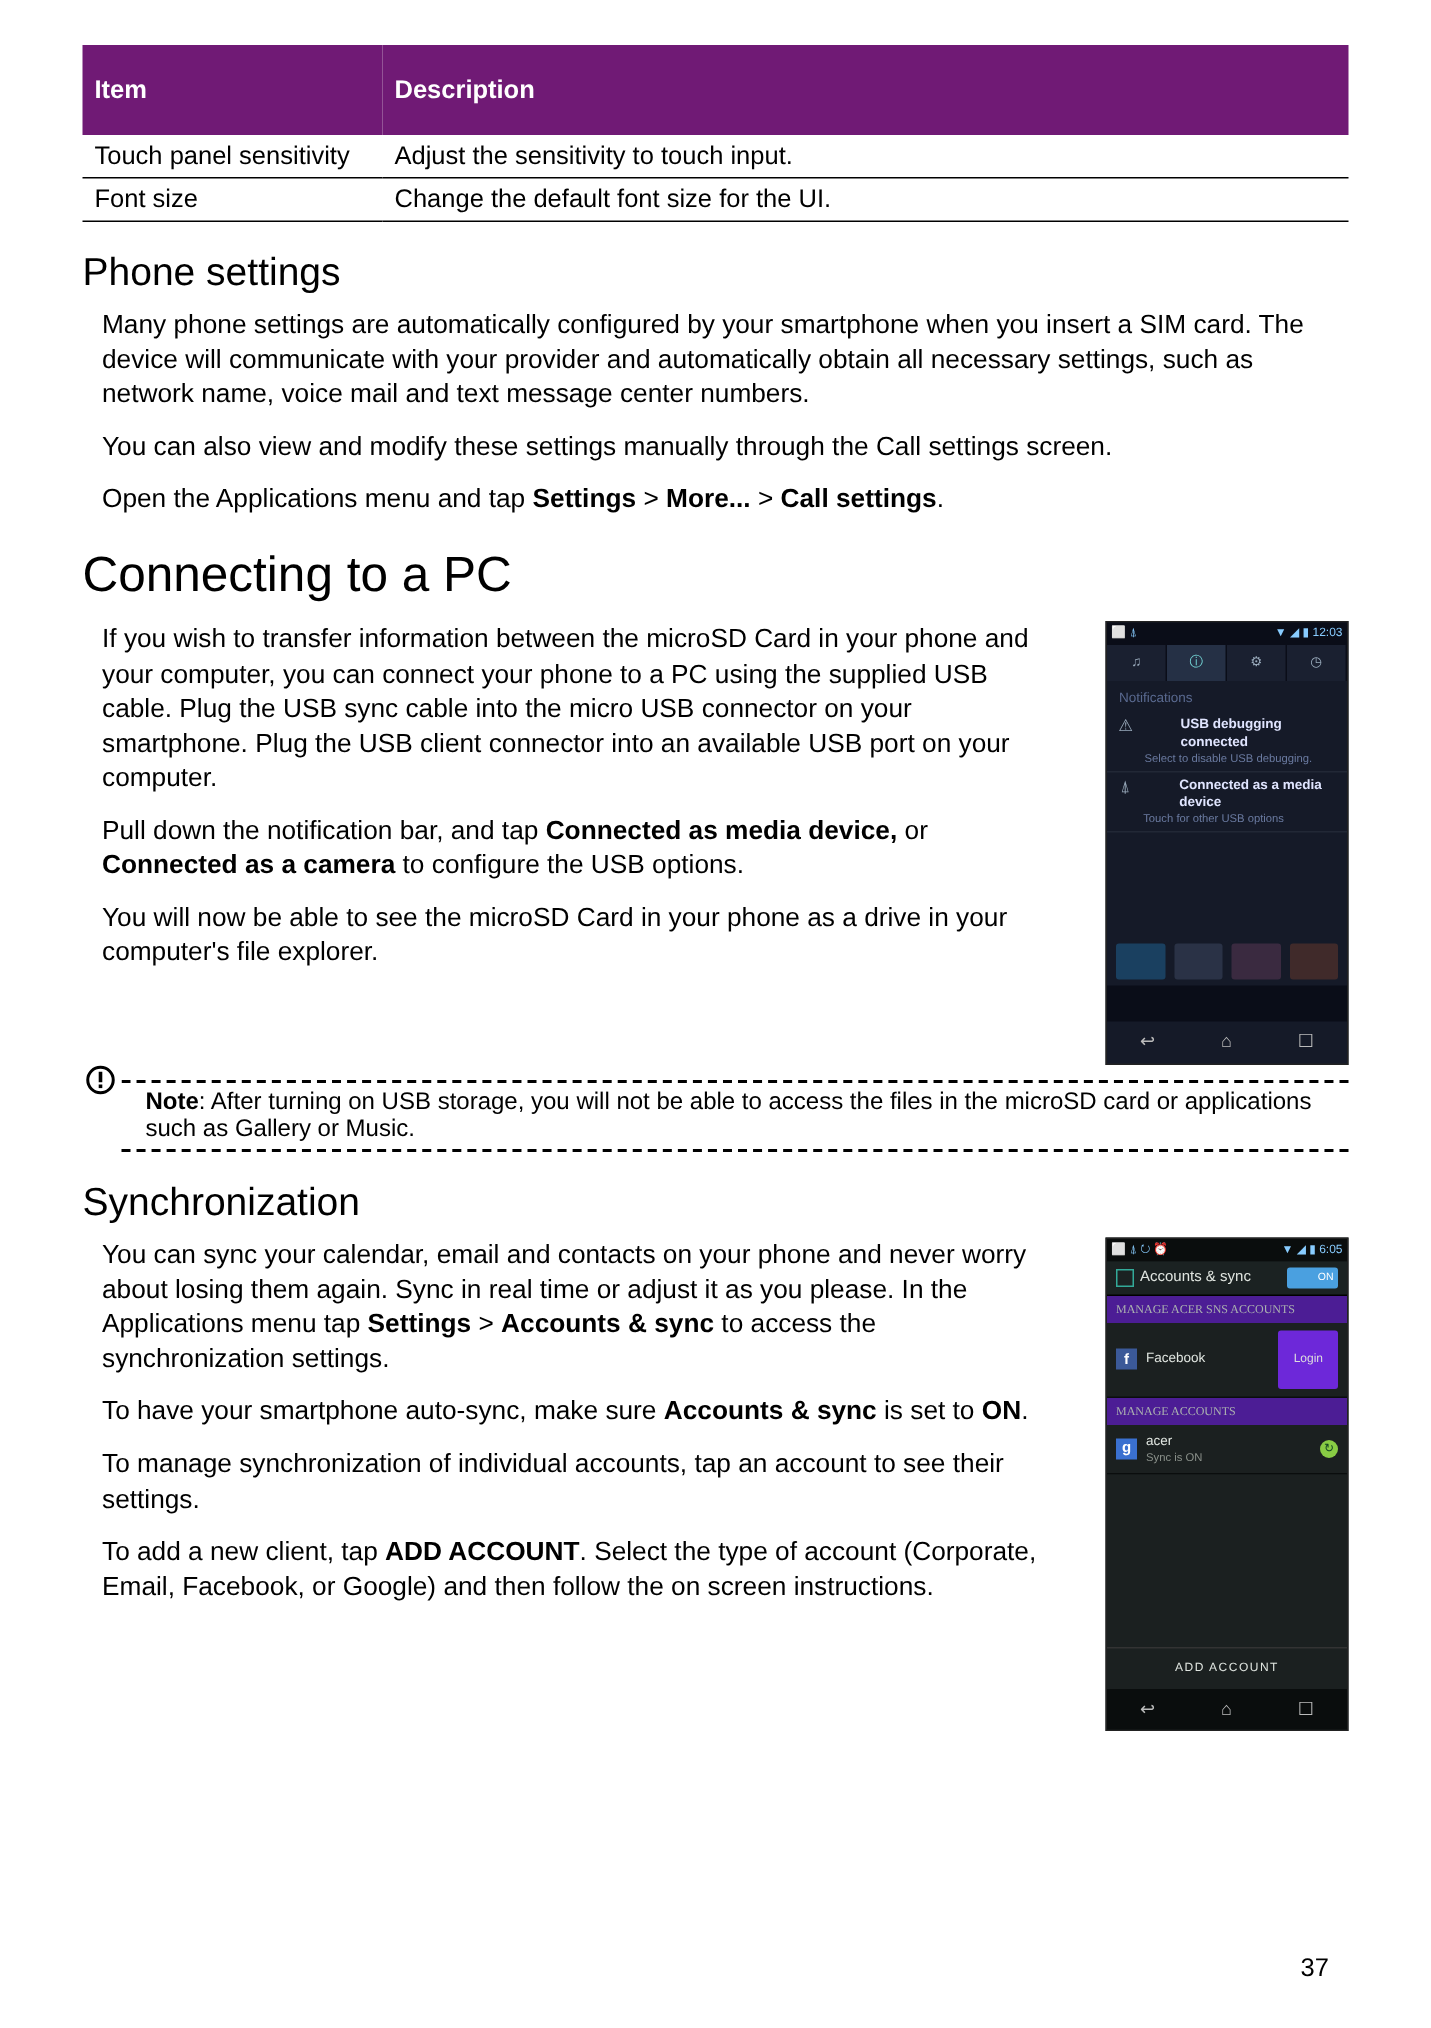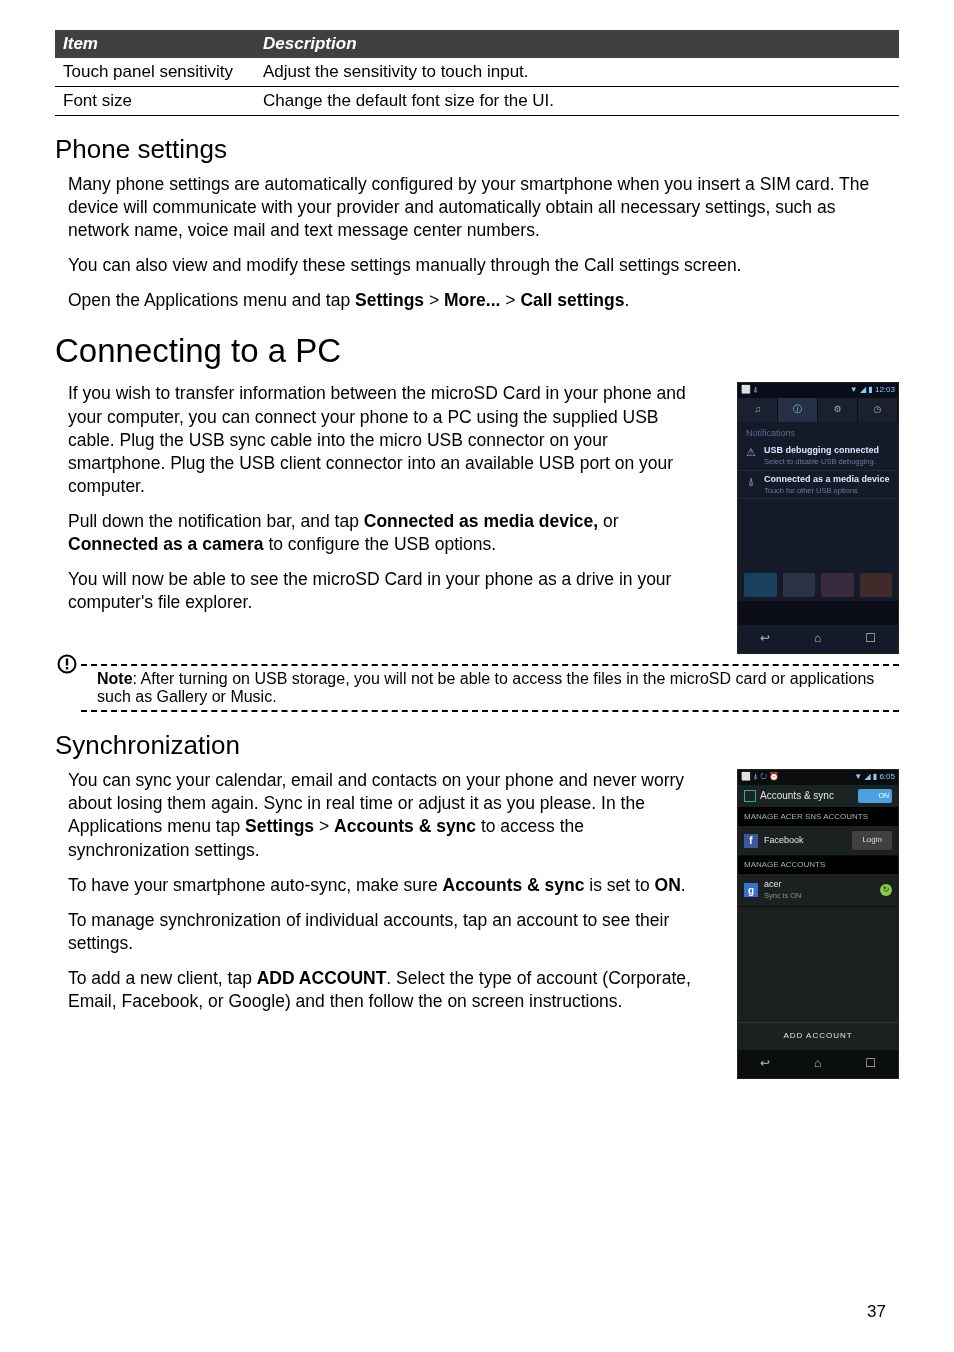--- a/index.html
+++ b/index.html
@@ -15,26 +15,25 @@
   }
   .page {
     padding: 30px 55px 0 55px;
   }
   table.info {
     width: 100%;
     border-collapse: collapse;
     font-size: 17px;
   }
   table.info th {
-    background: #404040;
+    background: #701a75;
     color: #fff;
     text-align: left;
     font-weight: bold;
-    padding: 4px 8px;
-    font-style: italic;
+    padding: 20px 8px;
   }
   table.info th.col-item { width: 200px; }
   table.info td {
     padding: 4px 8px;
     border-bottom: 1px solid #000000;
     text-align: left;
     vertical-align: top;
   }
   h2 {
     font-size: 26px;
@@ -87,21 +86,21 @@
   .p1-status {
     display:flex; justify-content:space-between; align-items:center;
     padding:2px 3px; font-size:8px; background:#0a0d18; color:#8cf;
   }
   .p1-tabs { display:flex; background:#1a2030; }
   .p1-tab { flex:1; height:24px; display:flex; align-items:center; justify-content:center; border-right:1px solid #0a0d18; color:#9ab; }
   .p1-tab.sel { background:#253045; color:#7dd; }
   .p1-notif-hdr { padding:6px 8px 2px; color:#5a6a90; font-size:9px; }
   .p1-item { display:flex; padding:3px 6px; border-bottom:1px solid #222836; gap:6px; align-items:flex-start;}
   .p1-item .ico { width:14px; text-align:center; color:#9ab; font-size:11px;}
-  .p1-item .t1 { color:#e0e5ff; font-size:9px; font-weight:bold;}
+  .p1-item .t1 { color:#e0e5ff; font-size:9px; font-weight:bold;margin-left:24px;}
   .p1-item .t2 { color:#6a7aa0; font-size:7.5px;}
   .p1-blank { height:70px; }
   .p1-tiles { display:flex; gap:6px; padding:4px 6px; }
   .p1-tile { flex:1; height:24px; background:#2a3246; border-radius:2px; }
   .p1-bottom { height:24px; background:#0a0d18; }
   .p1-nav { display:flex; justify-content:space-around; padding:6px 0; color:#bbb; font-size:12px; }
   
   .phone2 {
     width: 162px;
     flex: 0 0 162px;
@@ -117,32 +116,32 @@
   .p2-title {
     display:flex; align-items:center; justify-content:space-between;
     padding:4px 6px; background:#1b2222; border-bottom:1px solid #000;
   }
   .p2-title-left { display:flex; align-items:center; gap:4px; color:#e0e5e0; font-size:10px;}
   .p2-switch {
     width:34px; height:14px; background:#4aa0e0; border-radius:2px;
     color:#fff; font-size:7px; display:flex; align-items:center; justify-content:flex-end; padding:0 3px;
   }
   .p2-section-hdr {
-    background:#000000; color:#aab0b0; font-size:8px; padding:4px 6px;
+    background:#4c1d95; color:#aab0b0; font-size:8px; padding:4px 6px;font-family:Liberation Serif, serif;
   }
   .p2-row {
     display:flex; align-items:center; justify-content:space-between;
     padding:5px 6px; border-bottom:1px solid #0a0d0d; background:#1b2020;
   }
   .p2-row-left { display:flex; align-items:center; gap:6px;}
   .p2-row .nm { color:#e0e5e0; font-size:9px;}
   .p2-row .sub { color:#8a908a; font-size:7.5px; display:block;}
   .p2-fb-ico { width:14px; height:14px; background:#3b5998; color:#fff; display:flex;align-items:center;justify-content:center;font-weight:bold;font-size:10px;}
   .p2-g-ico { width:14px; height:14px; background:#3a70d0; color:#fff; display:flex;align-items:center;justify-content:center;font-weight:bold;font-size:10px;}
-  .p2-login-btn { background:#404040; color:#ddd; font-size:8px; padding:4px 10px; border-radius:2px;}
+  .p2-login-btn { background:#6d28d9; color:#ddd; font-size:8px; padding:14px 10px; border-radius:2px;}
   .p2-sync-dot { width:12px;height:12px;border-radius:50%;background:#8c4;color:#142;display:flex;align-items:center;justify-content:center;font-size:8px;}
   .p2-gap { height:115px; background:#1b2020; }
   .p2-add {
     text-align:center; color:#e0e5e0; font-size:8px; letter-spacing:1px;
     padding:8px 0; border-top:1px solid #333; background:#1b2020;
   }
   .p2-nav { display:flex; justify-content:space-around; padding:6px 0; color:#bbb; font-size:12px; background:#0a0d0d;}
   
   .pageno {
     position: absolute;

